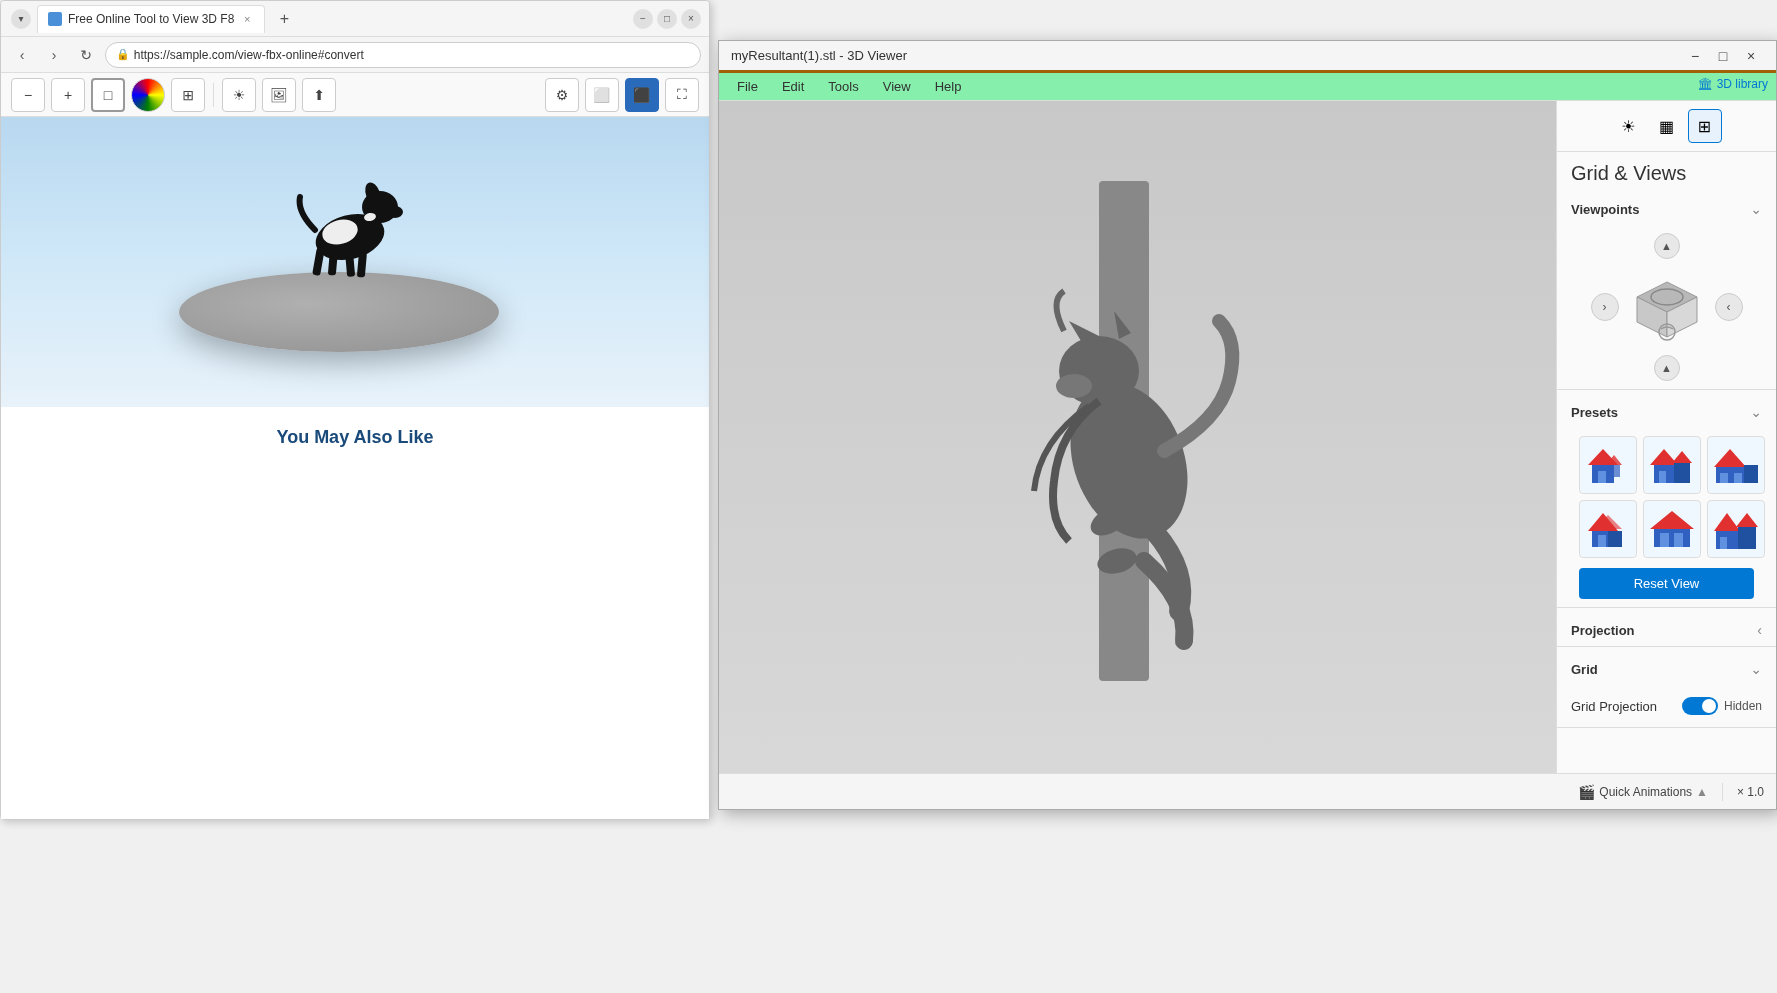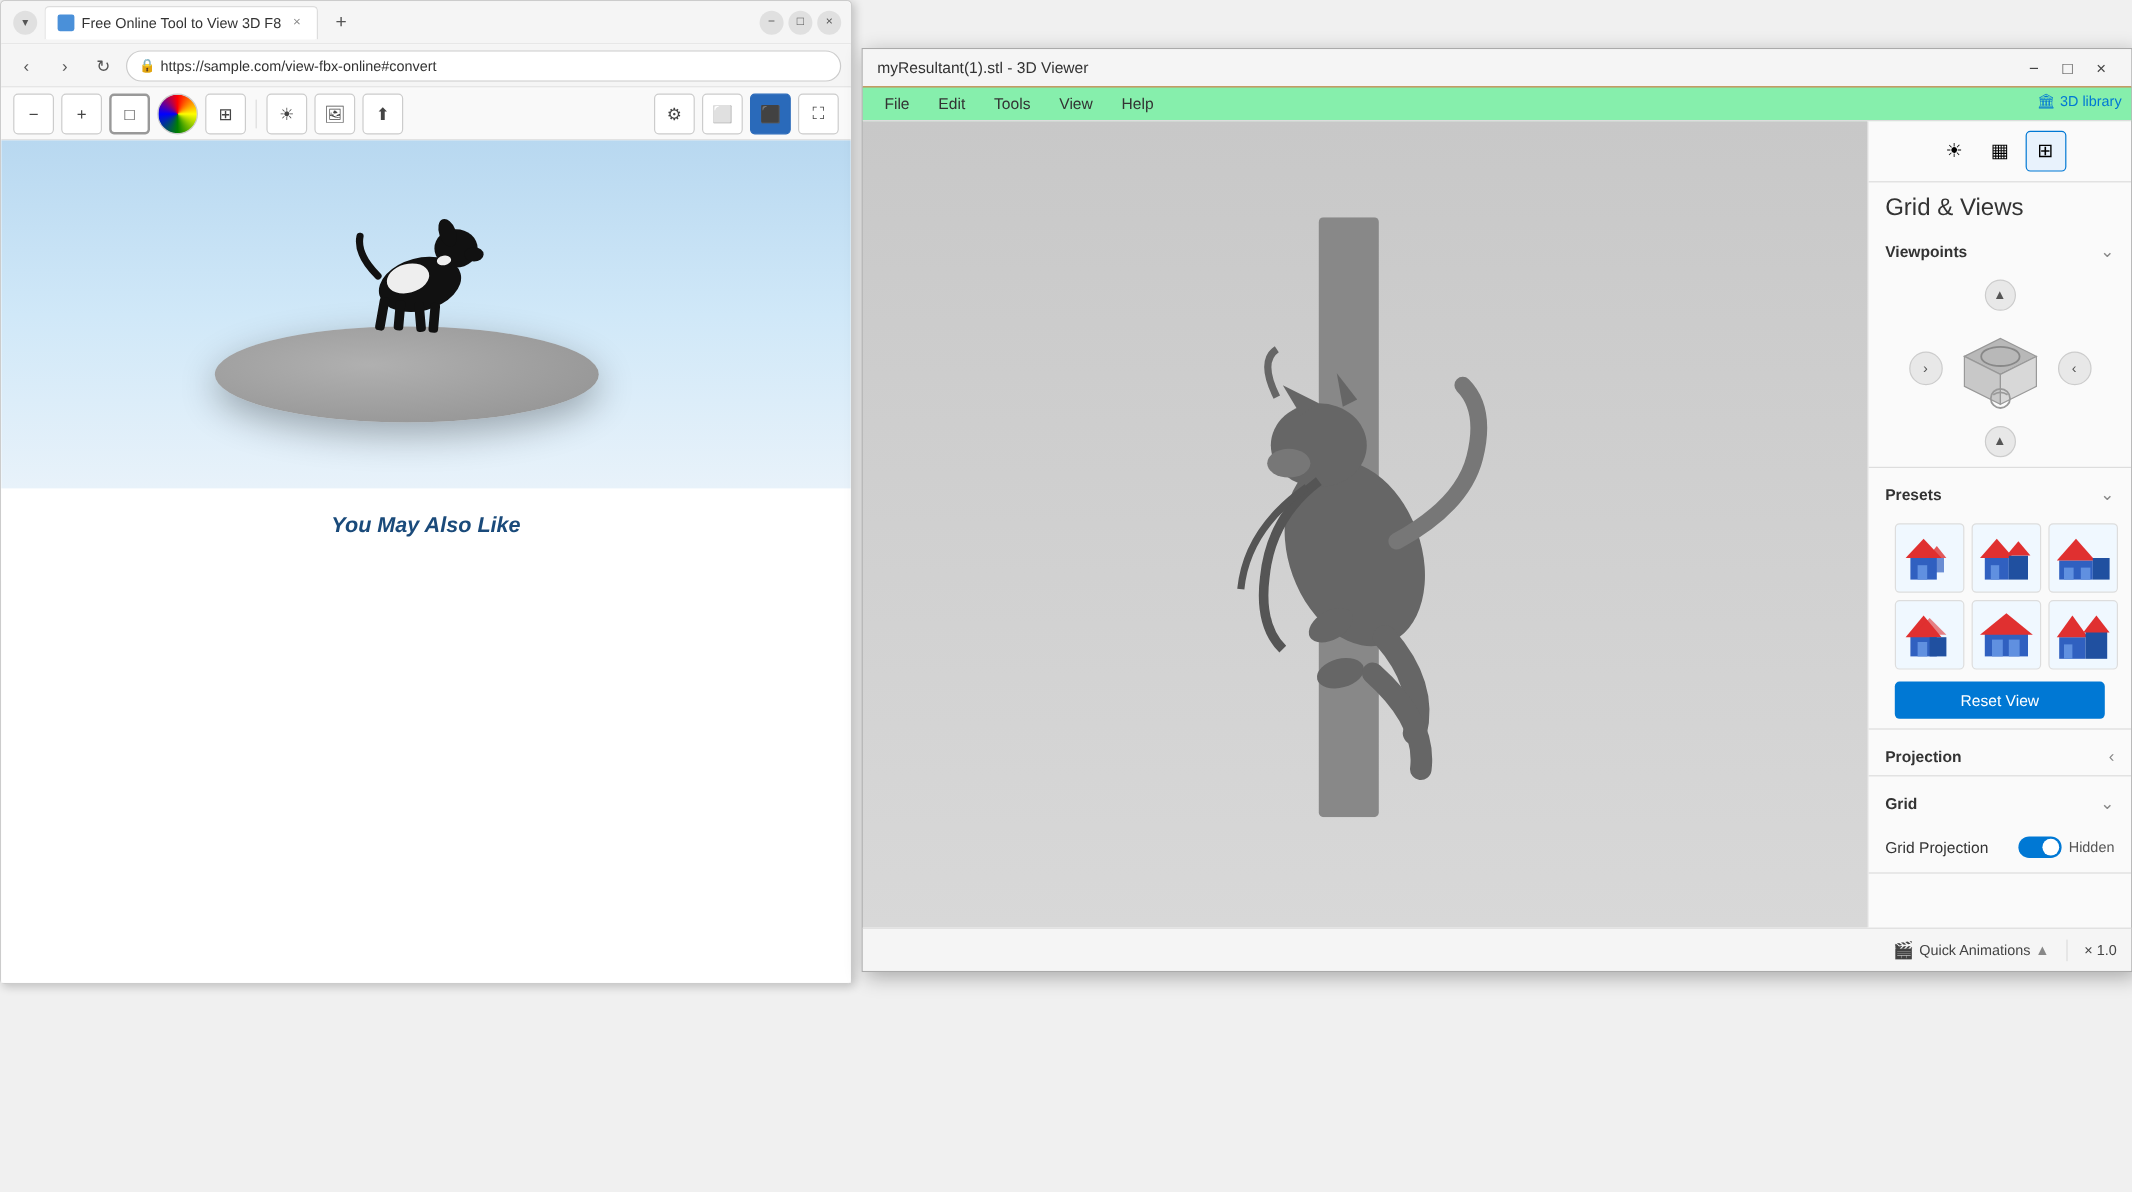--- a/index.html
+++ b/index.html
@@ -179,21 +179,20 @@
     .also-like-section {
       padding: 20px;
       text-align: center;
       background: #fff;
     }
     .also-like-title {
       font-size: 18px;
       font-weight: bold;
       color: #1a4a7a;
       margin-bottom: 16px;
-      font-style: italic;
     }
     .conversion-buttons {
       display: flex;
       gap: 10px;
       justify-content: center;
       flex-wrap: wrap;
     }
     .conv-btn {
       padding: 14px 20px;
       background: #1a4a7a;
@@ -214,21 +213,21 @@
       width: 1059px;
       height: 770px;
       background: #f0f0f0;
       border: 1px solid #aaa;
       box-shadow: 4px 4px 16px rgba(0,0,0,0.3);
       display: flex;
       flex-direction: column;
     }
     .viewer-app-titlebar {
       background: #f5f5f5;
-      border-bottom: 1px solid #a16207;
+      border-bottom: 3px solid #a16207;
       height: 32px;
       display: flex;
       align-items: center;
       padding: 0 12px;
       justify-content: space-between;
     }
     .viewer-app-title {
       font-size: 13px;
       color: #333;
       font-weight: 500;

